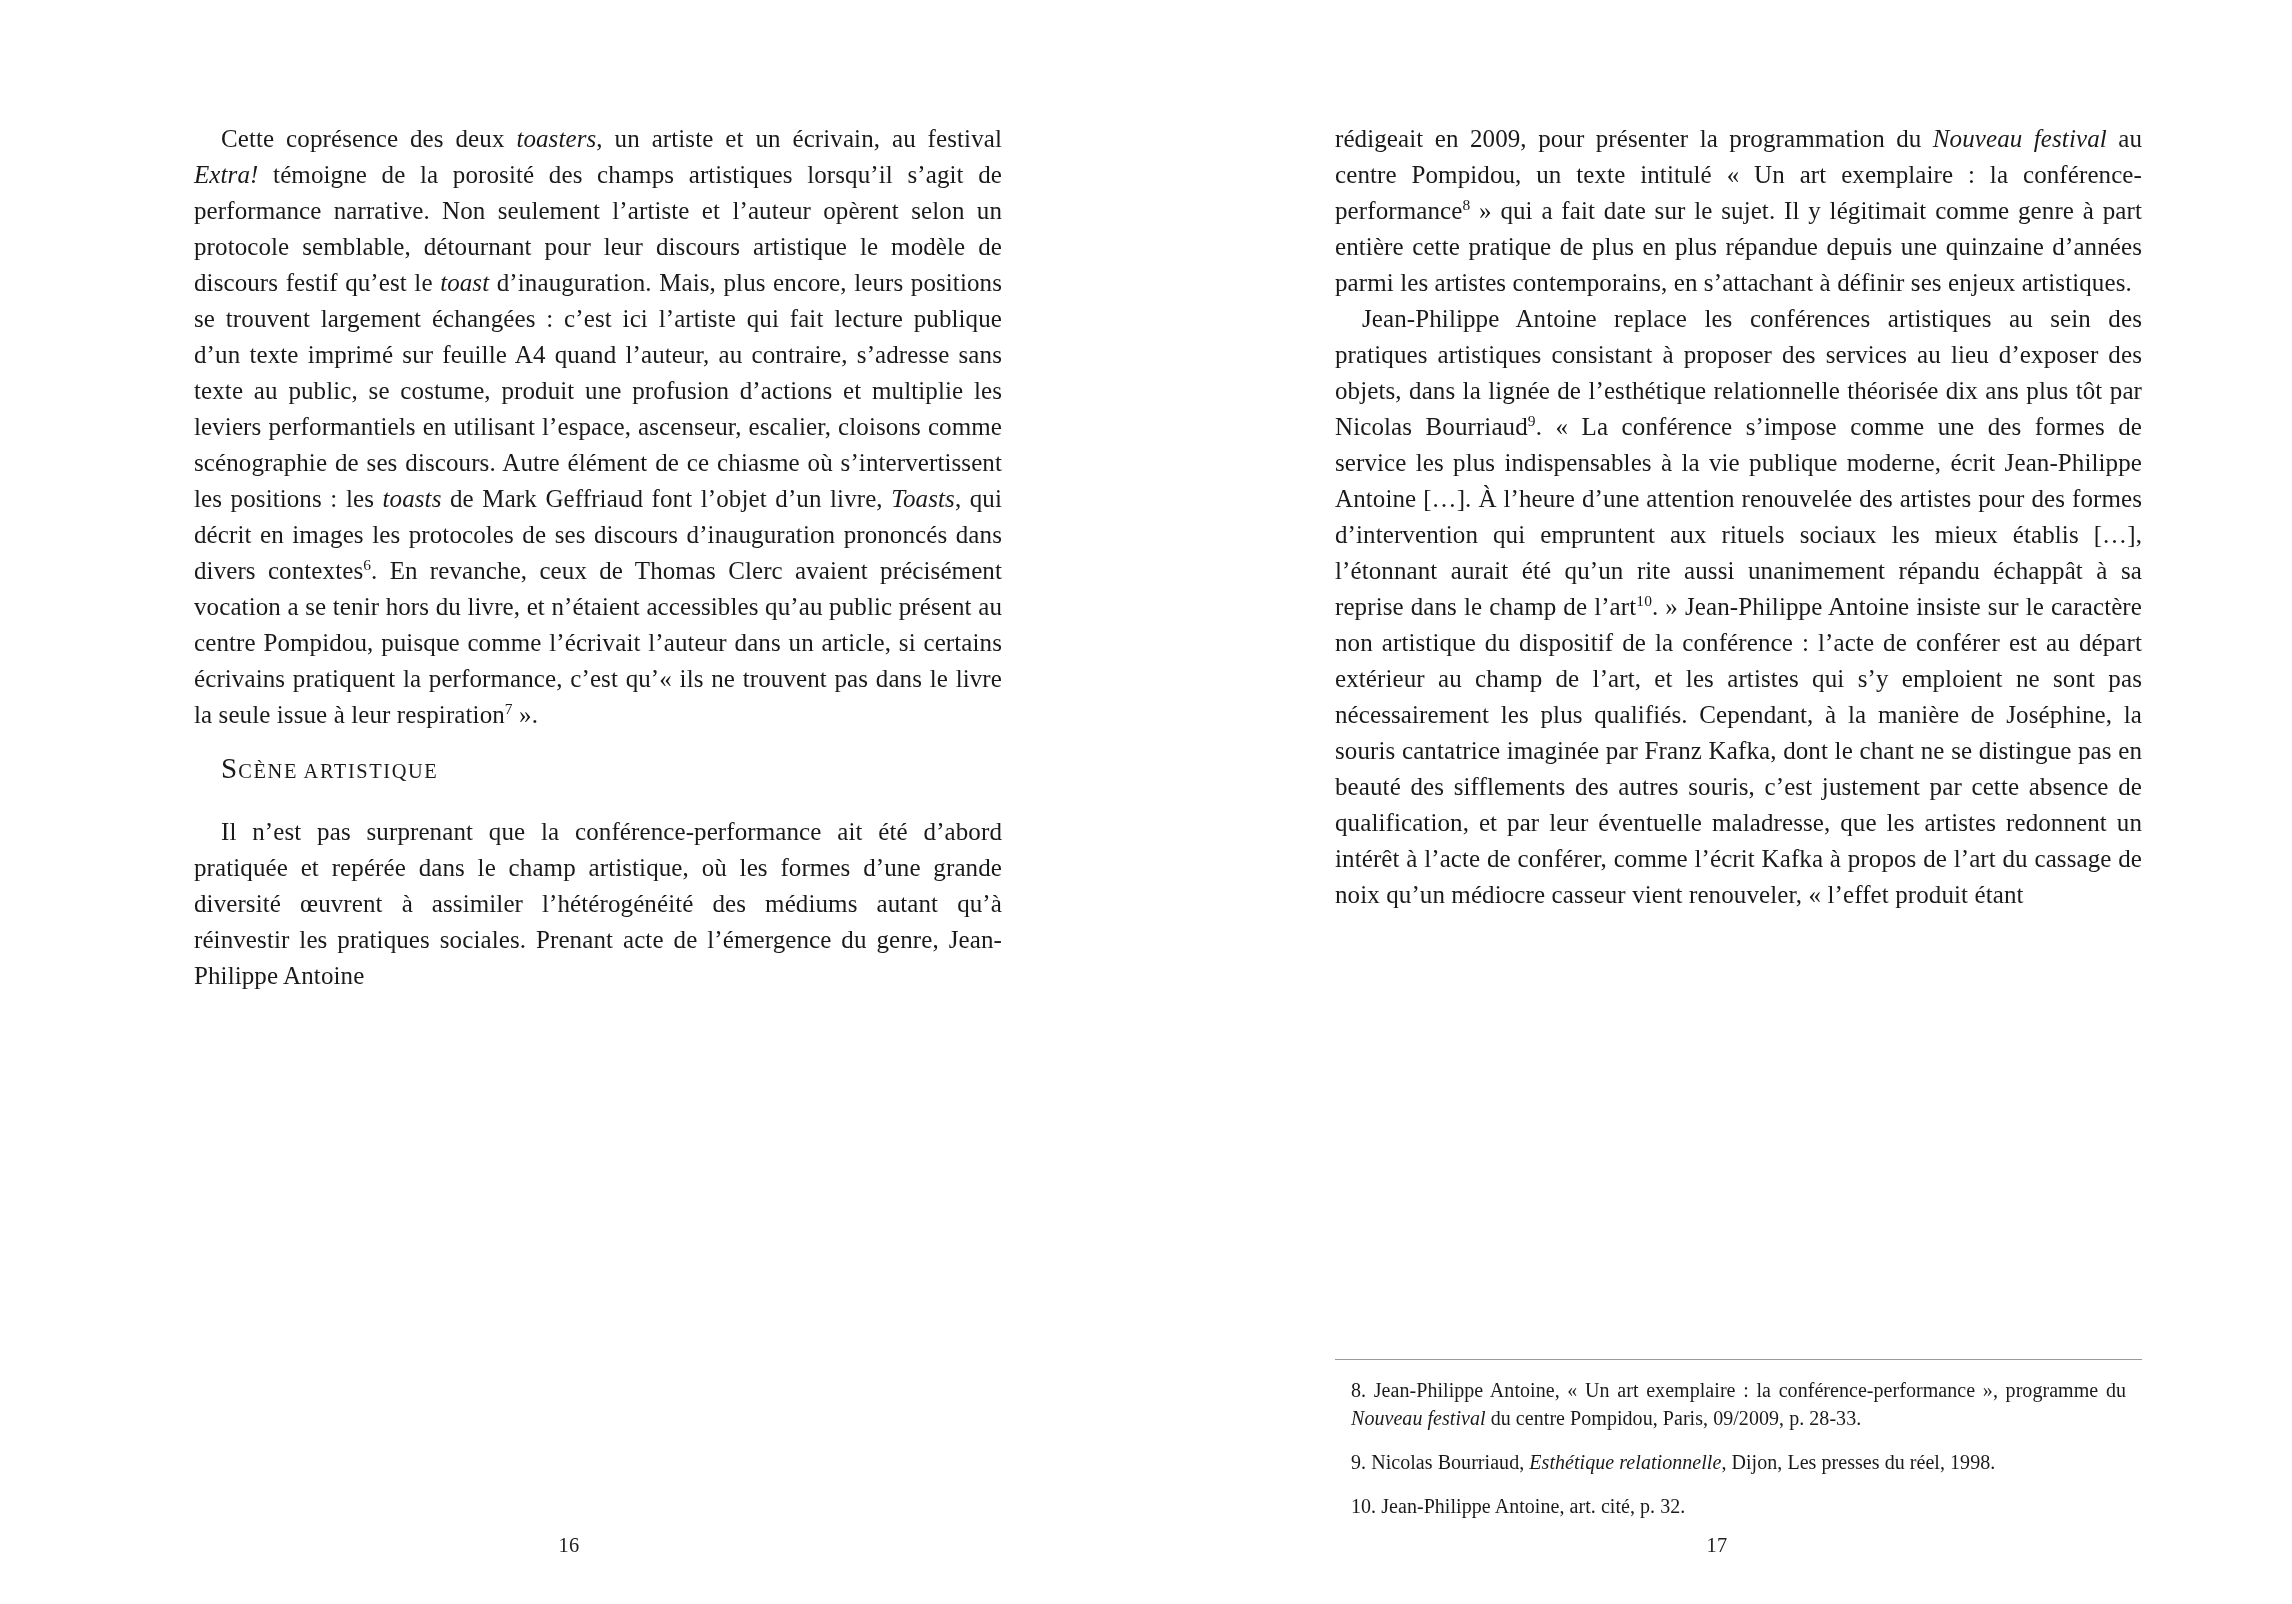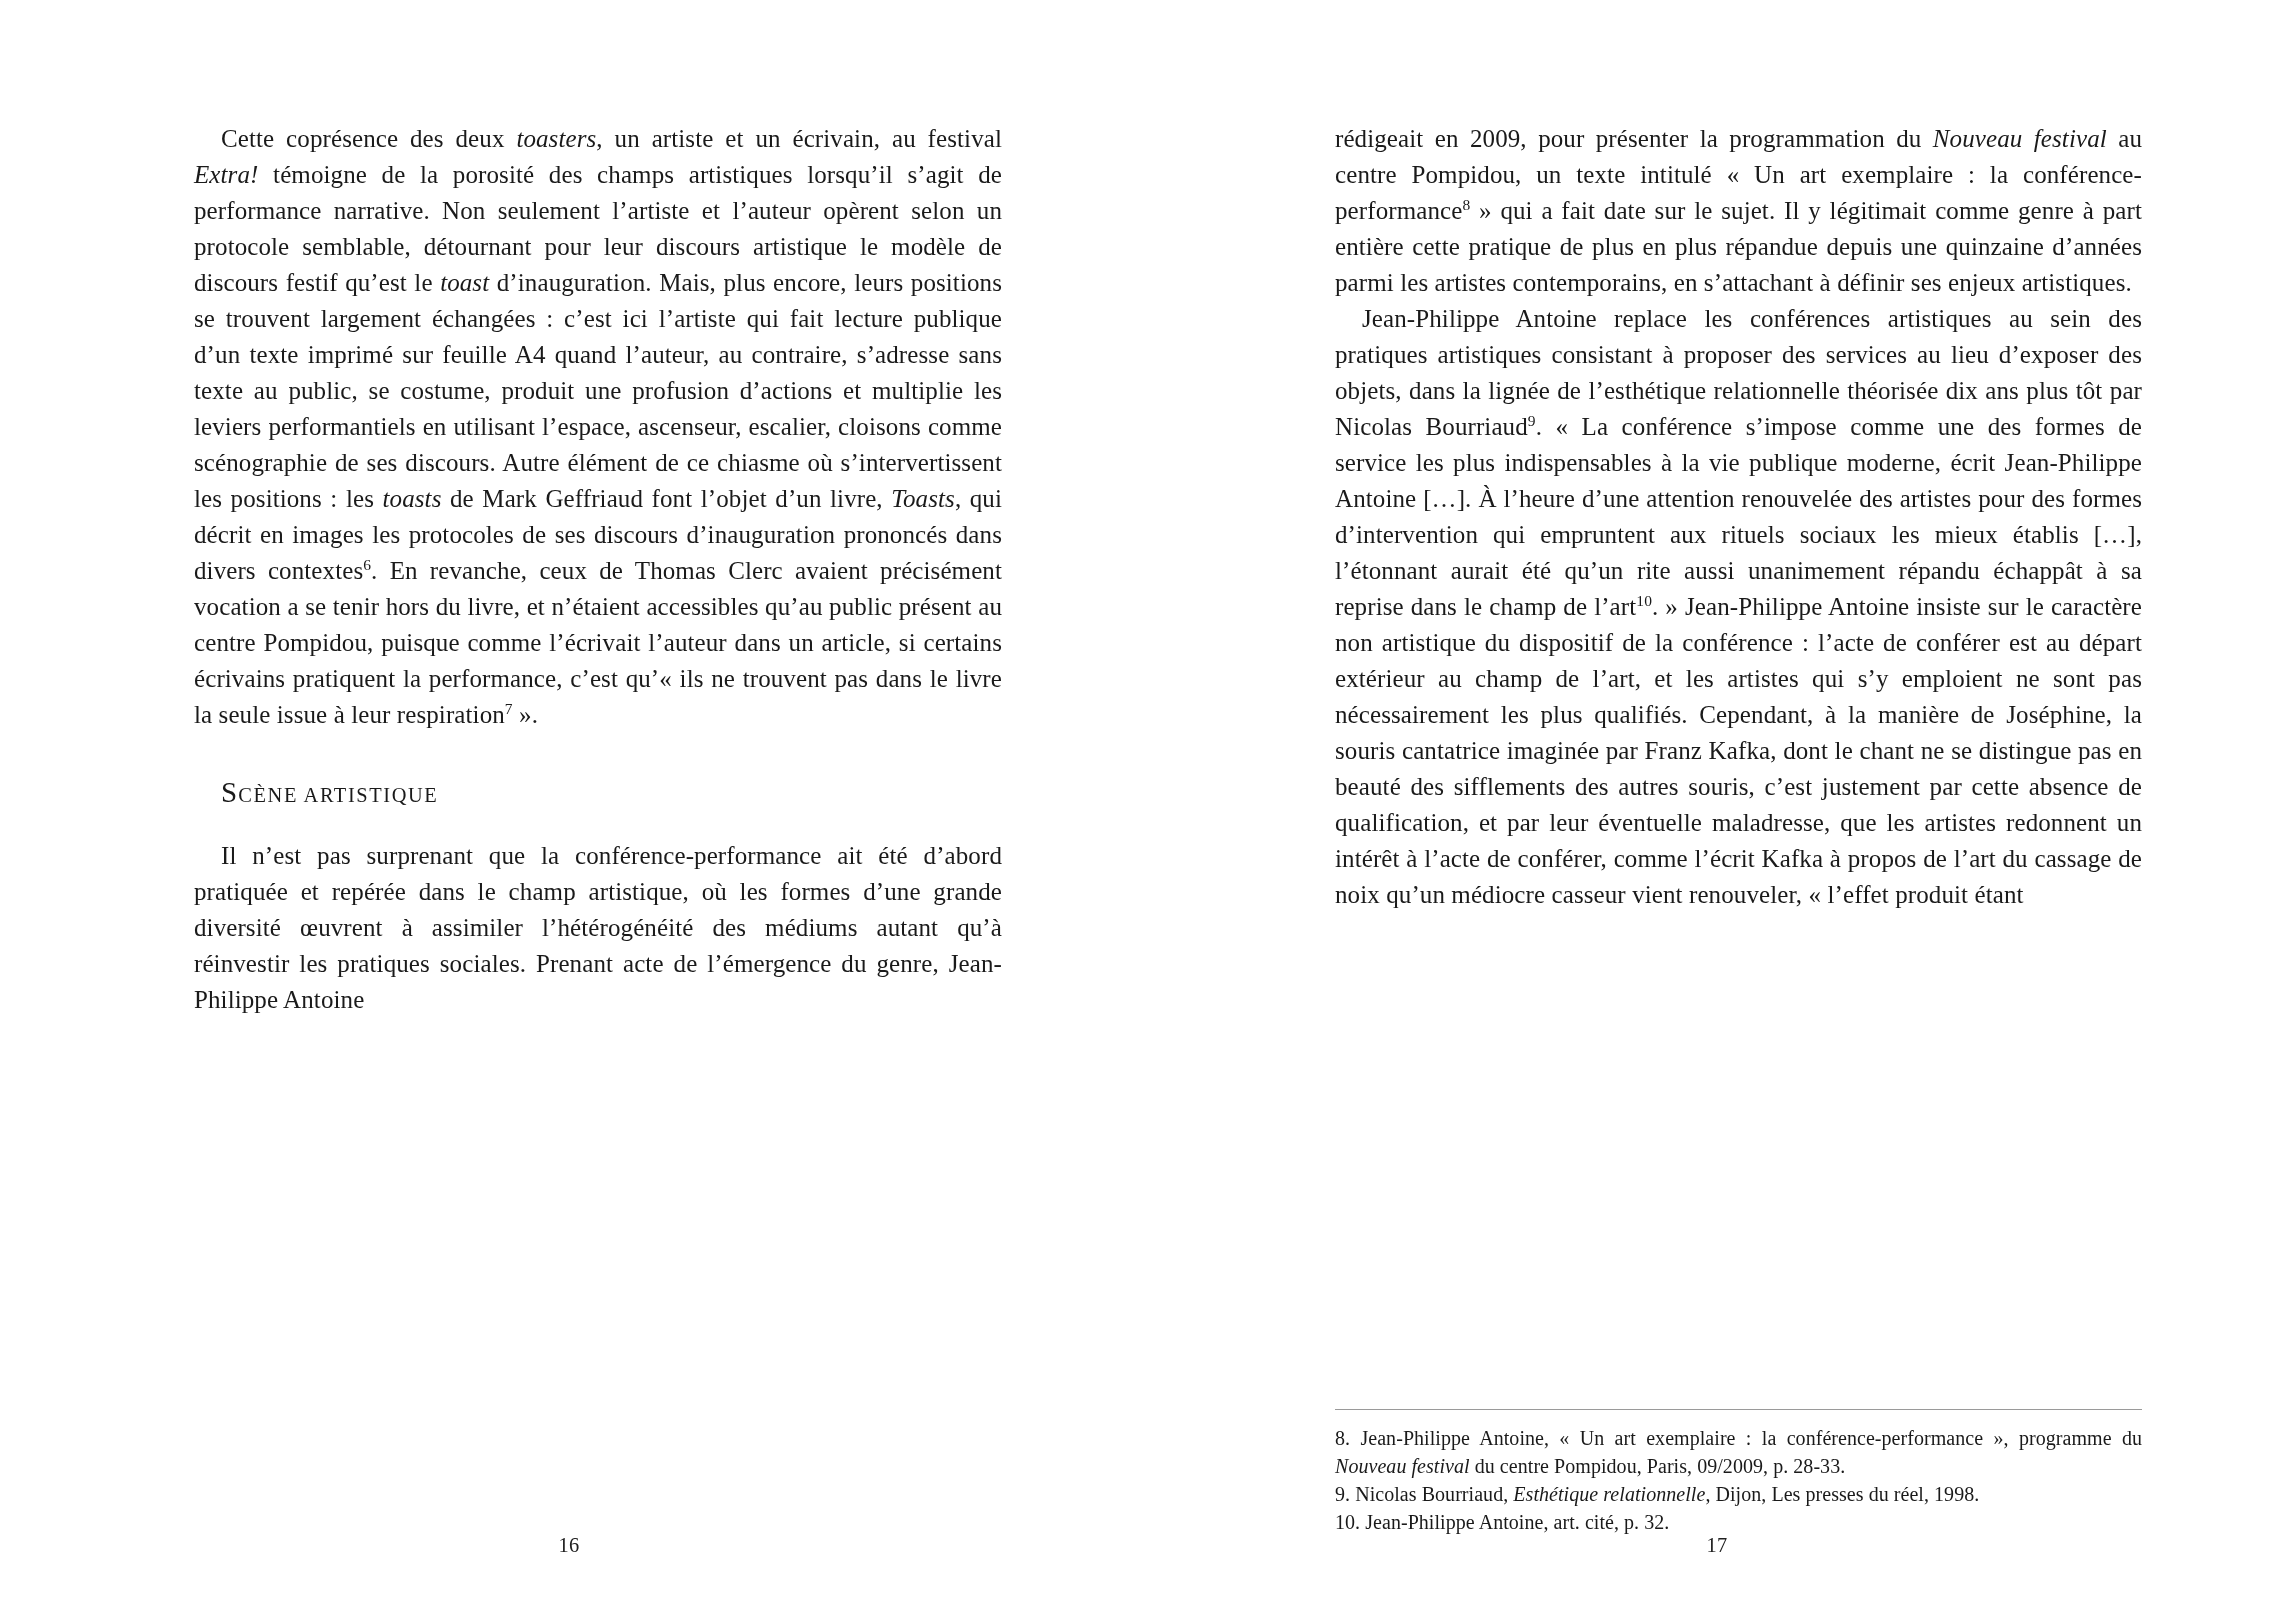--- a/index.html
+++ b/index.html
@@ -52,21 +52,21 @@
     line-height: 36px;
     text-align: justify;
     text-justify: inter-word;
     hyphens: manual;
     letter-spacing: 0.1px;
   }
   p.indent {
     text-indent: 27px;
   }
   .section-head {
-    margin: 43px 0 29px 27px;
+    margin: 19px 0 29px 27px;
     font-size: 25px;
     letter-spacing: 1.2px;
     font-variant: small-caps;
     text-transform: none;
   }
   .section-head .scap-first {
     font-size: 29px;
   }
   .notes-wrap {
     margin-top: auto;
@@ -74,21 +74,21 @@
   .notes-rule {
     border: 0;
     border-top: 1px solid #9a9a9a;
     margin: 0 0 13.6px 0;
     width: 505px;
   }
   .page-right .notes-rule {
     width: 100%;
   }
   .note {
-    margin: 0;
+    margin: 16px;
     font-size: 20px;
     line-height: 28px;
     text-align: justify;
     letter-spacing: 0.05px;
   }
   .folio {
     position: absolute;
     bottom: 47px;
     left: 0;
     right: 0;

